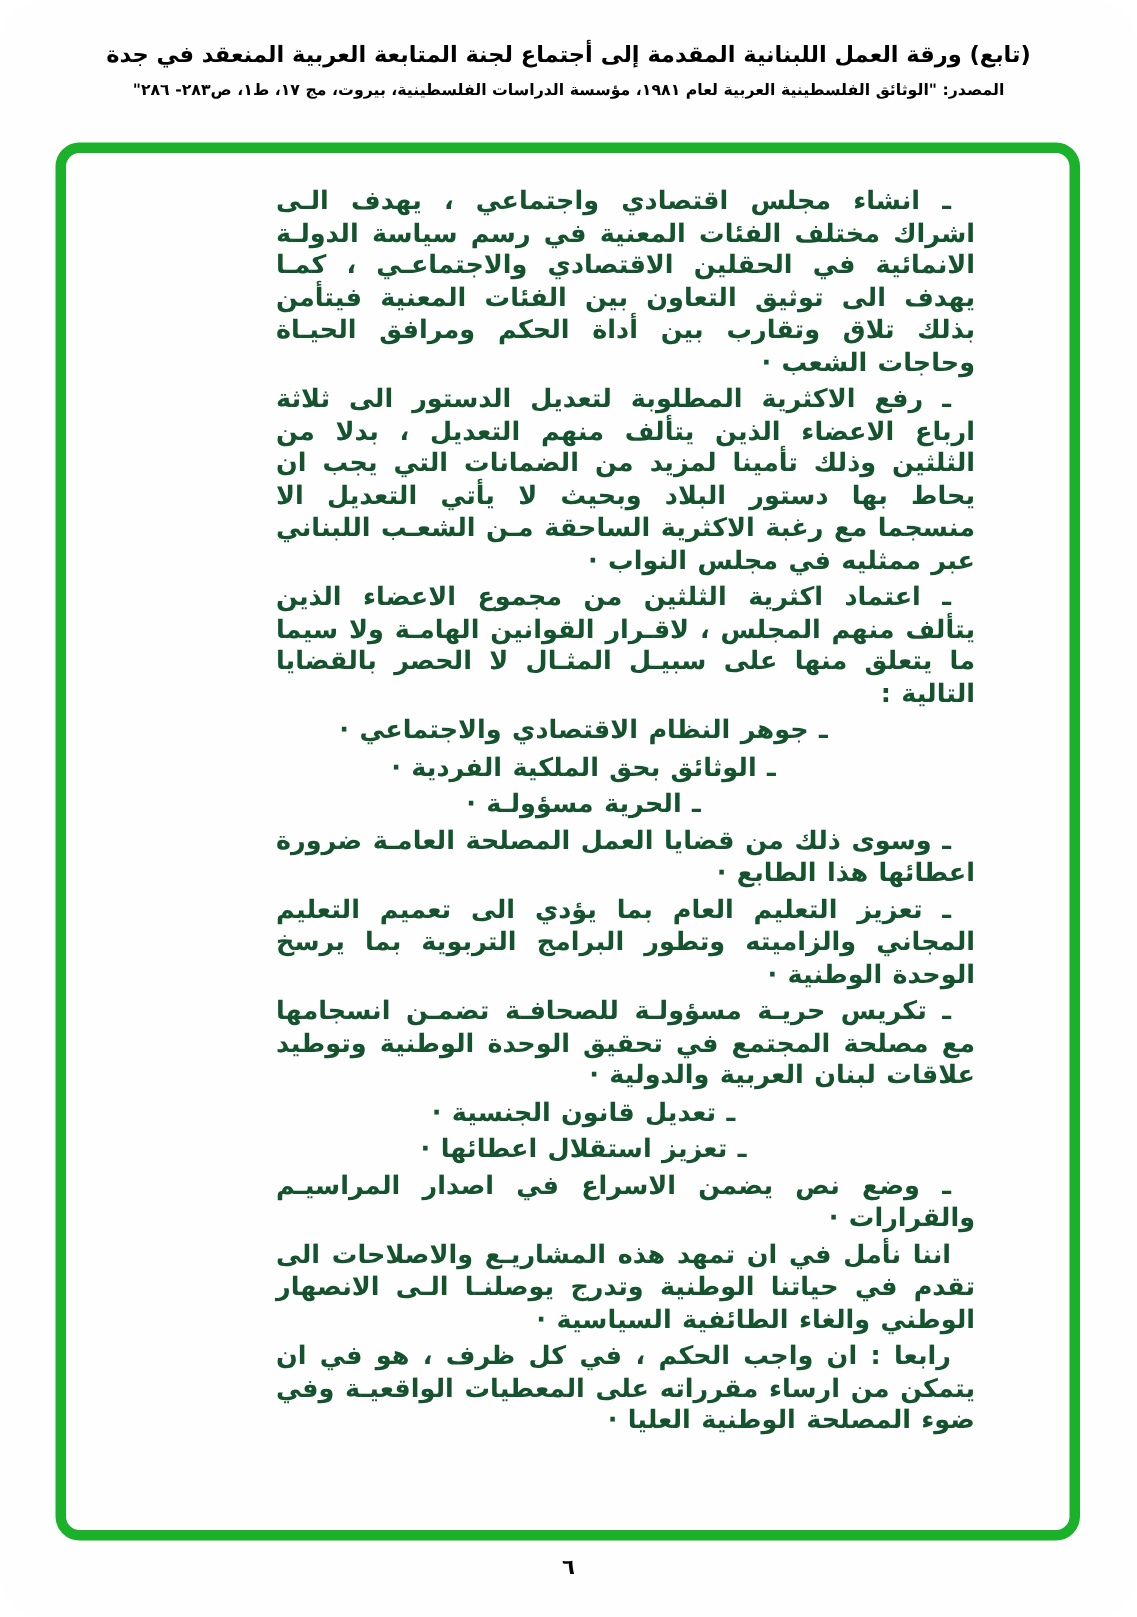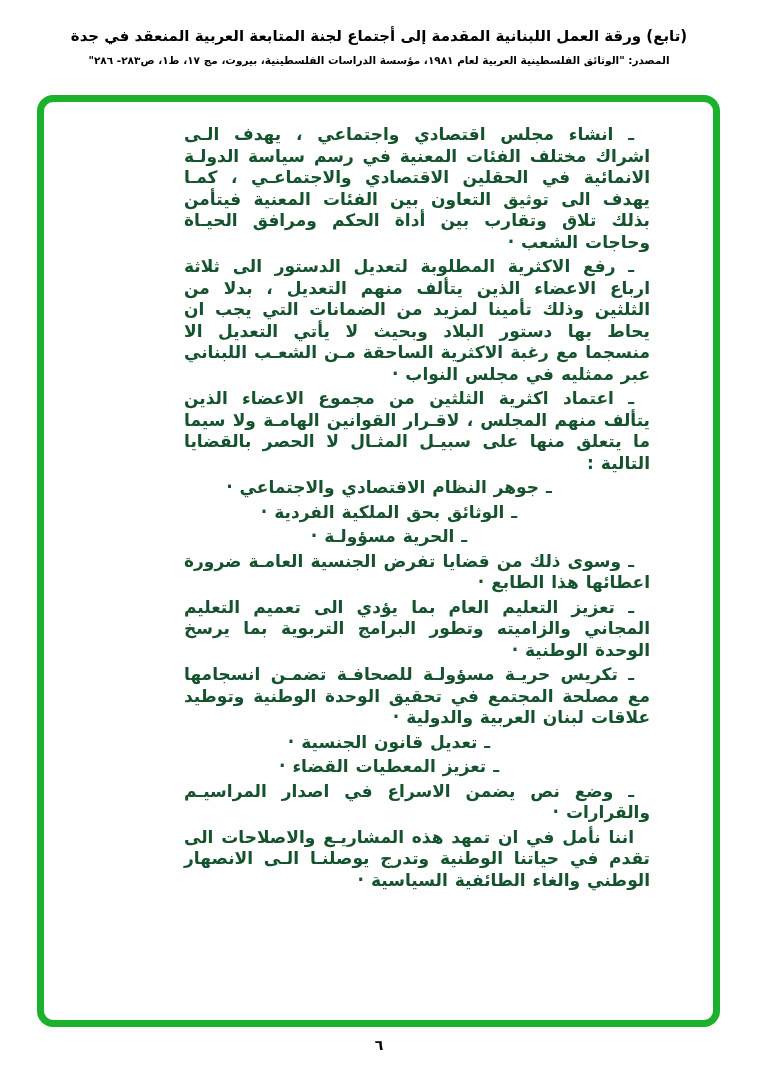--- a/index.html
+++ b/index.html
@@ -84,24 +84,25 @@
 
   <div class="frame" style="border-color: rgb(27, 177, 43);"></div>
 
   <div class="content" style="color: #14532d;">
       <p class="dash">ـ انشاء مجلس اقتصادي واجتماعي ، يهدف الـى اشراك مختلف الفئات المعنية في رسم سياسة الدولـة الانمائية في الحقلين الاقتصادي والاجتماعـي ، كمـا يهدف الى توثيق التعاون بين الفئات المعنية فيتأمن بذلك تلاق وتقارب بين أداة الحكم ومرافق الحيـاة وحاجات الشعب ·</p>
       <p class="dash">ـ رفع الاكثرية المطلوبة لتعديل الدستور الى ثلاثة ارباع الاعضاء الذين يتألف منهم التعديل ، بدلا من الثلثين وذلك تأمينا لمزيد من الضمانات التي يجب ان يحاط بها دستور البلاد وبحيث لا يأتي التعديل الا منسجما مع رغبة الاكثرية الساحقة مـن الشعـب اللبناني عبر ممثليه في مجلس النواب ·</p>
       <p class="dash">ـ اعتماد اكثرية الثلثين من مجموع الاعضاء الذين يتألف منهم المجلس ، لاقـرار القوانين الهامـة ولا سيما ما يتعلق منها على سبيـل المثـال لا الحصر بالقضايا التالية :</p>
       <p class="bullet">ـ جوهر النظام الاقتصادي والاجتماعي ·</p>
       <p class="bullet">ـ الوثائق بحق الملكية الفردية ·</p>
       <p class="bullet">ـ الحرية مسؤولـة ·</p>
-      <p class="dash">ـ وسوى ذلك من قضايا تفرض الجنسية العامـة ضرورة اعطائها هذا الطابع ·</p>
+      <p class="dash">ـ وسوى ذلك من قضايا العمل المصلحة العامـة ضرورة اعطائها هذا الطابع ·</p>
       <p class="dash">ـ تعزيز التعليم العام بما يؤدي الى تعميم التعليم المجاني والزاميته وتطور البرامج التربوية بما يرسخ الوحدة الوطنية ·</p>
       <p class="dash">ـ تكريس حريـة مسؤولـة للصحافـة تضمـن انسجامها مع مصلحة المجتمع في تحقيق الوحدة الوطنية وتوطيد علاقات لبنان العربية والدولية ·</p>
       <p class="bullet">ـ تعديل قانون الجنسية ·</p>
-      <p class="bullet">ـ تعزيز المعطيات القضاء ·</p>
+      <p class="bullet">ـ تعزيز استقلال اعطائها ·</p>
       <p class="dash">ـ وضع نص يضمن الاسراع في اصدار المراسيـم والقرارات ·</p>
       <p class="plain">اننا نأمل في ان تمهد هذه المشاريـع والاصلاحات الى تقدم في حياتنا الوطنية وتدرج يوصلنـا الـى الانصهار الوطني والغاء الطائفية السياسية ·</p>
+      <p class="plain">رابعا : ان واجب الحكم ، في كل ظرف ، هو في ان يتمكن من ارساء مقرراته على المعطيات الواقعيـة وفي ضوء المصلحة الوطنية العليا ·</p>
     </div>
 
   <div class="pagenum">٦</div>
 
 </div>
 
 </body></html>

